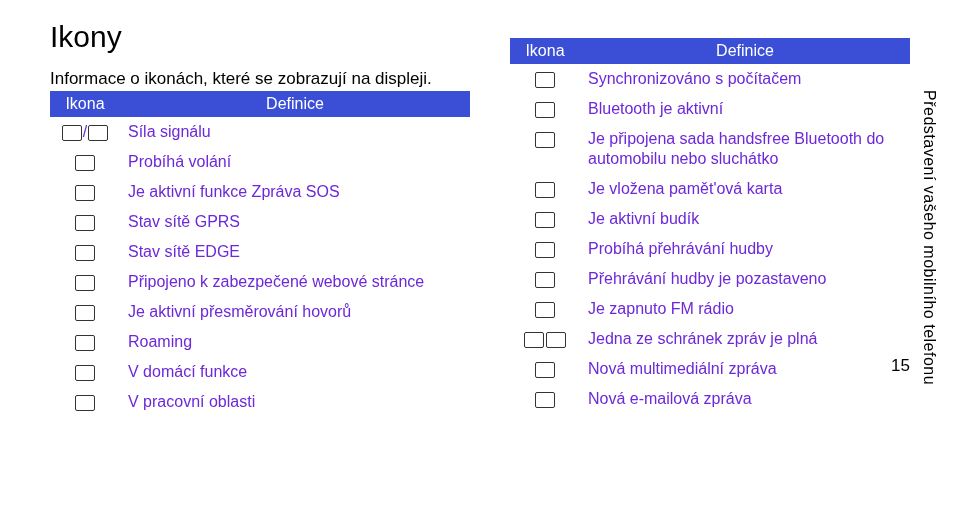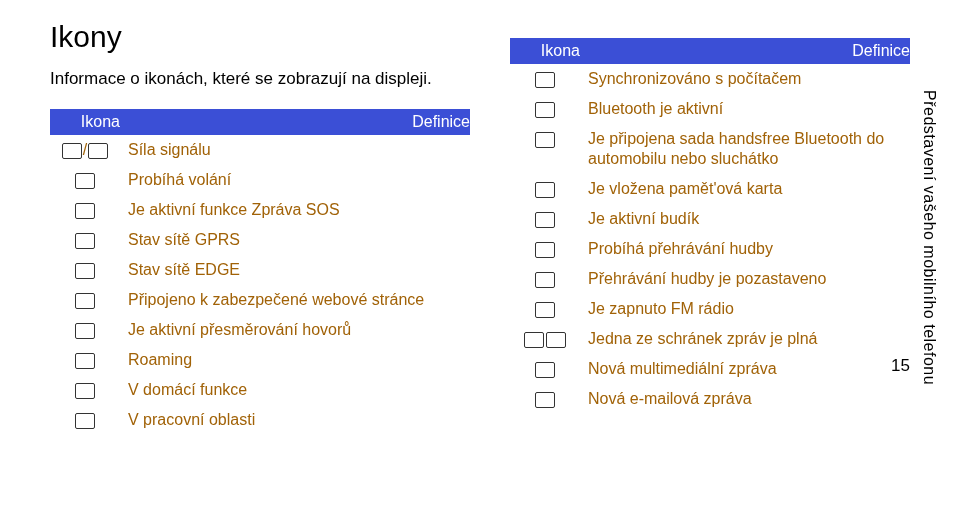--- a/index.html
+++ b/index.html
@@ -2,25 +2,25 @@
 <html><head>
 <meta charset="utf-8">
 <style>
   * { box-sizing: border-box; margin: 0; padding: 0; }
   html, body { width: 960px; height: 520px; font-family: Arial, Helvetica, sans-serif; background: #fff; color: #000; }
   .page { width: 960px; height: 394px; padding: 20px 50px 0 50px; position: relative; }
   .cols { display: flex; gap: 40px; }
   .col-left { flex: 0 0 420px; }
   .col-right { flex: 1; padding-top: 18px; }
   .title { font-size: 30px; font-weight: normal; margin-bottom: 14px; }
-  .subtitle { font-size: 17px; line-height: 1.35; margin-bottom: 18px; }
+  .subtitle { font-size: 17px; line-height: 1.35; }
   table { border-collapse: collapse; width: 100%; }
-  thead th { background: #3b4fd6; color: #fff; font-weight: normal; text-align: right; font-size: 16px; padding: 4px 0; }
+  thead th { background: #3b4fd6; color: #fff; font-weight: normal; text-align: center; font-size: 16px; padding: 4px 0; }
   thead th.iconcol { width: 70px; }
-  tbody td { font-size: 16px; color: #a16207; padding: 5px 8px; vertical-align: top; line-height: 1.25; }
+  tbody td { font-size: 16px; color: #6d28d9; padding: 5px 8px; vertical-align: top; line-height: 1.25; }
   tbody td.iconcell { width: 70px; text-align: center; white-space: nowrap; }
   .ico { display: inline-block; width: 20px; height: 16px; border: 1.5px solid #333; border-radius: 2px; vertical-align: middle; background: #fff; position: relative; margin: 0 1px; }
   .ico::after { content: ""; position: absolute; }
   .sidetab { position: absolute; right: 22px; top: 90px; writing-mode: vertical-rl; font-size: 16px; letter-spacing: 0.5px; }
   .pagenum { position: absolute; right: 50px; bottom: 18px; font-size: 17px; font-weight: normal; }
 </style>
 </head>
 <body>
 
 <div class="page">

